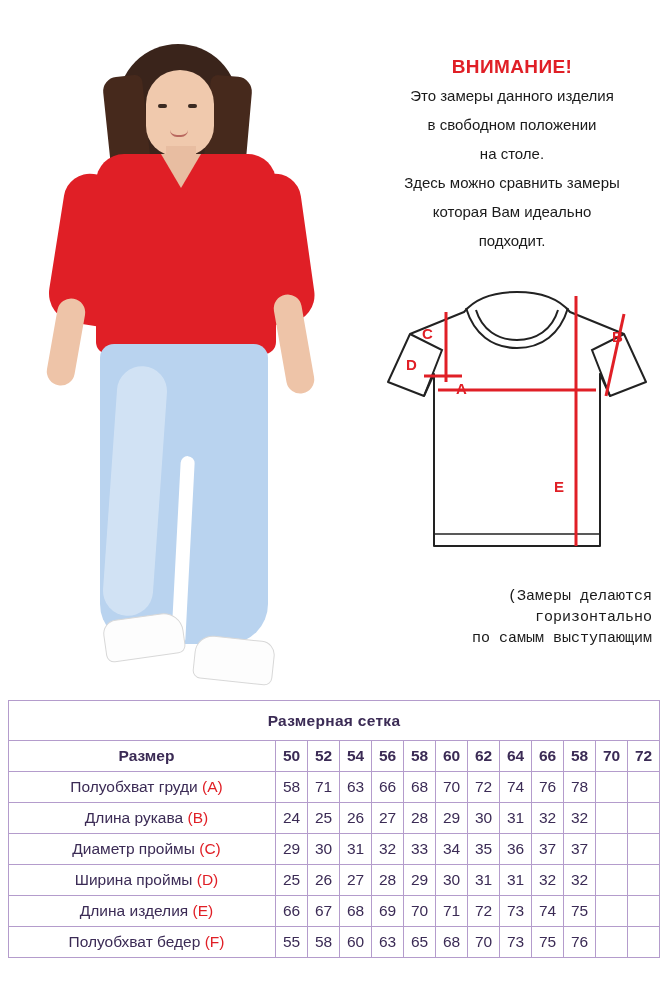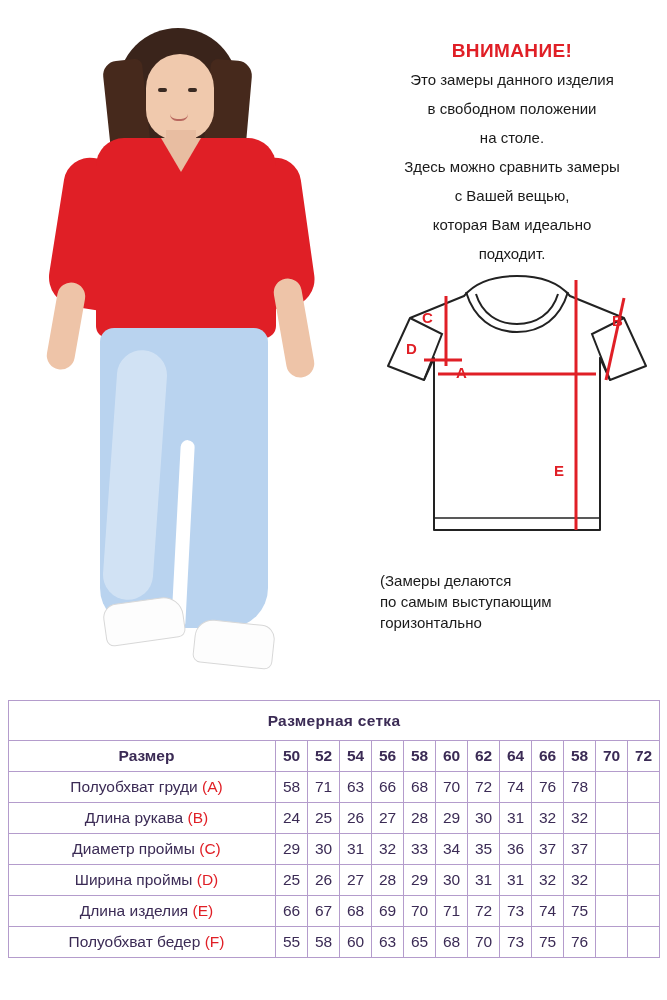--- a/index.html
+++ b/index.html
@@ -10,21 +10,21 @@
     background: #ffffff;
     font-family: "Liberation Sans", sans-serif;
     overflow: hidden;
     position: relative;
   }
   .page { position: relative; width: 667px; height: 1000px; }
 
   
   .top-area {
     position: absolute;
-    left: 0; top: 0;
+    left: 0; top: 16px;
     width: 617px; height: 700px;
   }
 
   
   .model {
     position: absolute;
     left: 18px; top: 10px;
     width: 340px; height: 680px;
   }
   .m-hair-back {
@@ -171,24 +171,25 @@
   .L-A { left: 78px; top: 102px; }
   .L-B { left: 234px; top: 50px; }
   .L-C { left: 44px; top: 47px; }
   .L-D { left: 28px; top: 78px; }
   .L-E { left: 176px; top: 200px; }
 
   .note2 {
     position: absolute;
     left: 380px; top: 570px;
     width: 272px;
-    text-align: left;
+    text-align: right;
     color: #1a1a1a;
     font-size: 15px;
     line-height: 21px;
+    font-family: Liberation Mono, monospace;
   }
   .note2 p { margin: 0; }
 
   
   .table-wrap {
     position: absolute;
     left: 8px; top: 700px;
     width: 651px;
   }
   table.sizes {
@@ -253,21 +254,20 @@
       <div class="m-shoe-l"></div>
       <div class="m-shoe-r"></div>
     </div>
 
     <div class="notice">
       <div class="notice-title">ВНИМАНИЕ!</div>
       <p>Это замеры данного изделия</p>
       <p>в свободном положении</p>
       <p>на столе.</p>
       <p>Здесь можно сравнить замеры</p>
-      <p>с Вашей вещью,</p>
       <p>которая Вам идеально</p>
       <p>подходит.</p>
     </div>
 
     <div class="tee-wrap">
       <svg class="tee-svg" width="278" height="300" viewBox="0 0 278 300">
 
         <path d="M86,34 C96,22 112,14 139,14 C166,14 182,22 192,34
                  L246,56 L268,104 L232,118 L222,96 L222,268
                  L56,268 L56,96 L46,118 L10,104 L32,56 Z" fill="#ffffff" stroke="#222222" stroke-width="2" stroke-linejoin="round"></path>
@@ -292,22 +292,22 @@
       </svg>
       <span class="tee-letter L-A">A</span>
       <span class="tee-letter L-B">B</span>
       <span class="tee-letter L-C">C</span>
       <span class="tee-letter L-D">D</span>
       <span class="tee-letter L-E">E</span>
     </div>
 
     <div class="note2">
       <p>(Замеры делаются</p>
+      <p>горизонтально</p>
       <p>по самым выступающим</p>
-      <p>горизонтально</p>
     </div>
   </div>
 
   <div class="table-wrap">
     <table class="sizes">
       <colgroup>
         <col style="width:267px">
         <col span="12" style="width:32px">
       </colgroup>
       <tbody>

